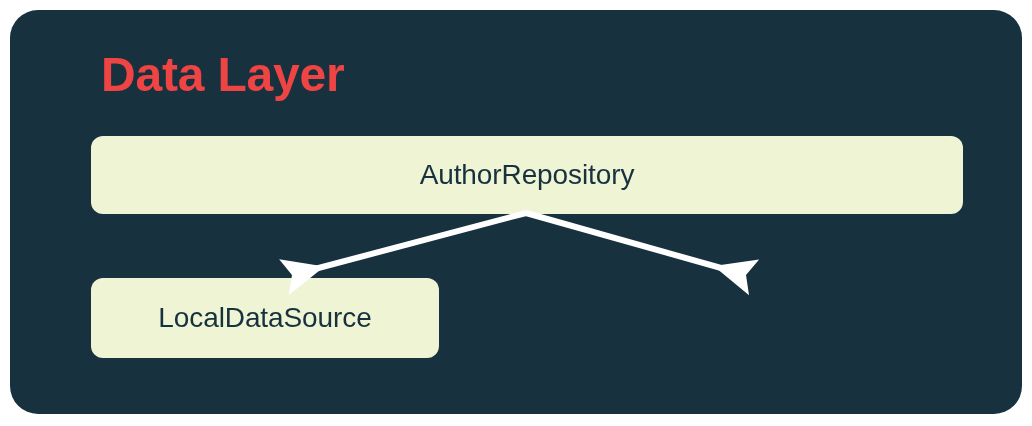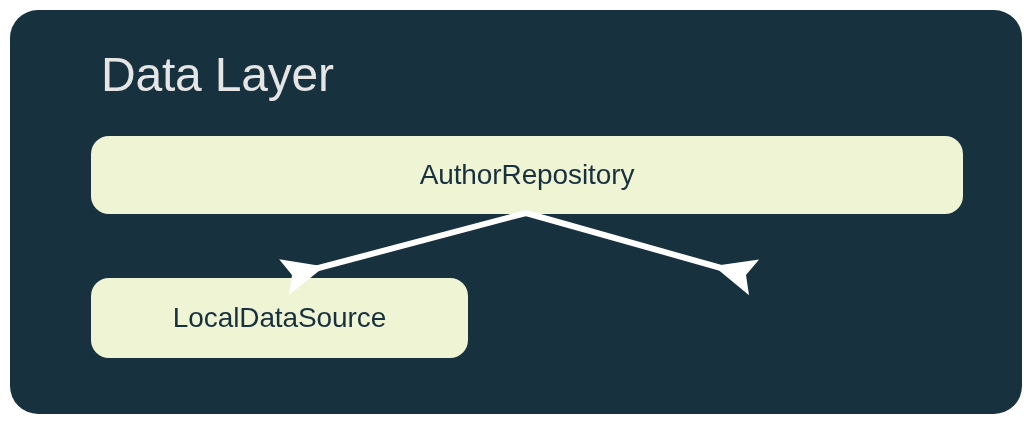--- a/index.html
+++ b/index.html
@@ -33,31 +33,31 @@
     box-sizing: border-box;
   }
 
   
   .panel-title {
     position: absolute;
     left: 91px;
     top: 36px;
     font-size: 48px;
     line-height: 58px;
-    font-weight: 400;
-    color: #e5e5e5;
+    font-weight: 700;
+    color: #ef4444;
     letter-spacing: -0.2px;
     white-space: nowrap;
   }
 
   
   .node-box {
     position: absolute;
     background: #eef4d4;
-    border-radius: 18px;
+    border-radius: 12px;
     display: flex;
     align-items: center;
     justify-content: center;
     box-sizing: border-box;
   }
   .node-label {
     font-size: 28px;
     line-height: 34px;
     font-weight: 400;
     color: #17313f;
@@ -67,21 +67,21 @@
 
   #node-repository {
     left: 91px;
     top: 136px;
     width: 872px;
     height: 78px;
   }
   #node-local {
     left: 91px;
     top: 278px;
-    width: 377px;
+    width: 348px;
     height: 80px;
   }
   #node-network {
     left: 527px;
     top: 278px;
     width: 436px;
     height: 80px;
   }
 
   

